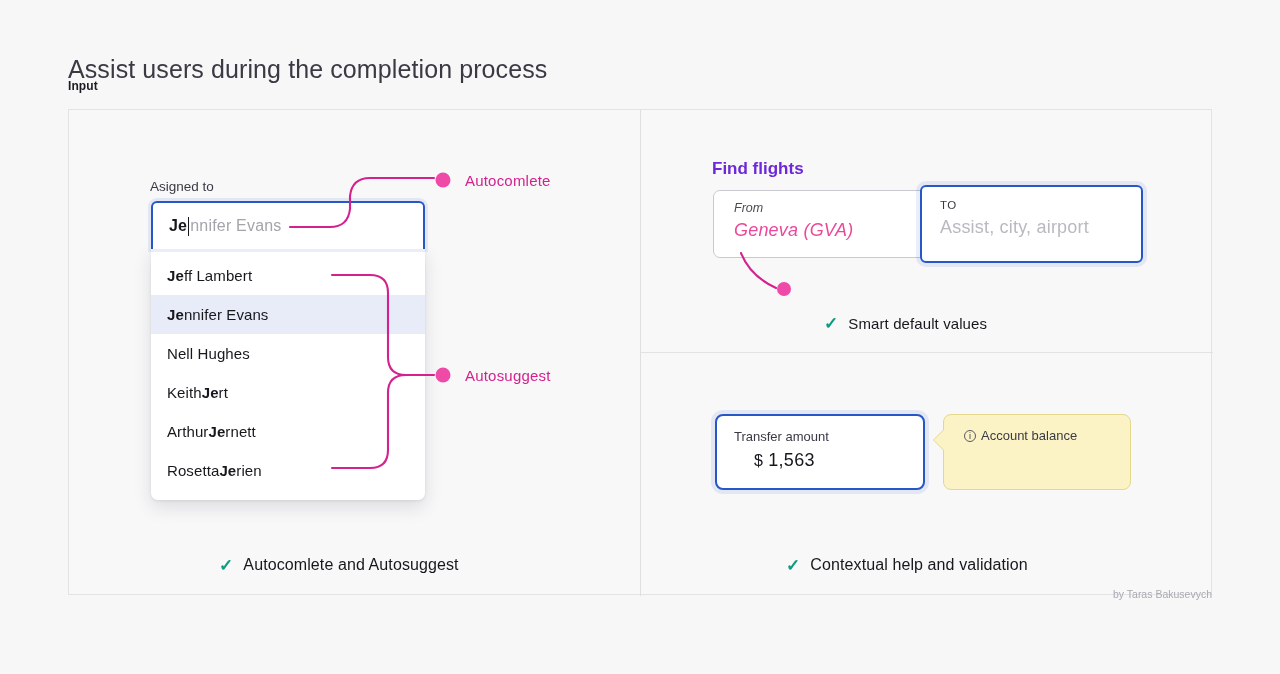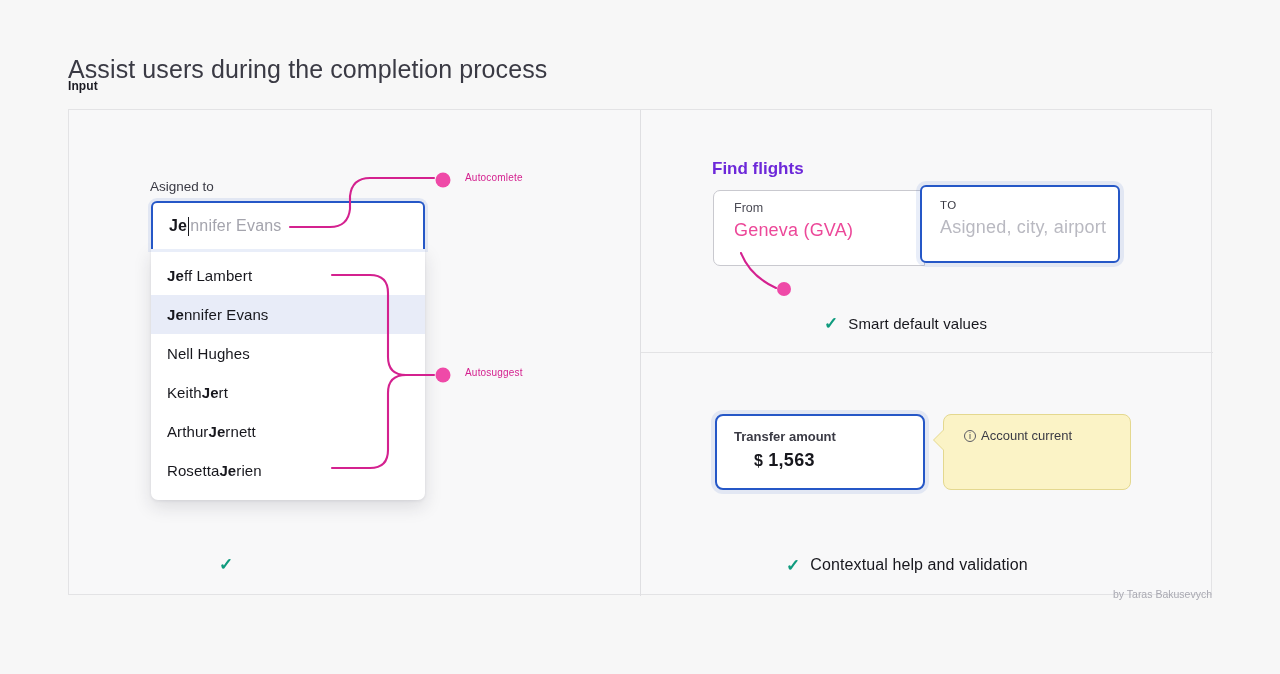--- a/index.html
+++ b/index.html
@@ -86,49 +86,49 @@
   
   .ff-title {
     position: absolute; left: 712px; top: 159px;
     font-size: 17px; font-weight: bold; color: #6d28d9;
   }
   .ff-group {
     position: absolute; left: 713px; top: 190px;
     width: 420px; height: 68px;
   }
   .ff-from {
-    position: absolute; left: 0; top: 0; width: 212px; height: 76px;
+    position: absolute; left: 0; top: 0; width: 212px; height: 68px;
     background: #ffffff;
     border: 1px solid #c9c9cf;
     border-radius: 7px 0 0 7px;
     padding: 10px 0 16px 20px;
+    font-style: italic;
   }
   .ff-to {
-    position: absolute; left: 207px; top: -5px; width: 200px; height: 78px;
+    position: absolute; left: 207px; top: -5px; width: 223px; height: 78px;
     background: #ffffff;
     border: 2px solid #2557c7;
     border-radius: 6px;
     box-shadow: 0 0 0 4px rgba(37,87,199,.10);
     padding: 12px 0 0 18px;
   }
   .fld-lbl { font-size: 12.5px; color: #4b4b55; }
   .fld-lbl.caps { font-size: 11.5px; letter-spacing: .4px; color: #3a3a44; }
   .fld-val { margin-top: 5px; font-size: 18px; color: #ec4899; letter-spacing: .2px; }
   .fld-ph  { margin-top: 6px; font-size: 18px; color: #b9b9c1; letter-spacing: .2px; }
 
   
   .tr-box {
     position: absolute; left: 715px; top: 414px;
     width: 210px; height: 76px;
     background: #ffffff;
     border: 2px solid #2557c7;
     border-radius: 8px;
     box-shadow: 0 0 0 4px rgba(37,87,199,.10);
     padding: 13px 0 0 17px;
-    font-weight: bold;
   }
   .tr-lbl { font-size: 13px; color: #3a3a44; }
   .tr-val { margin-top: 6px; font-size: 18px; color: #17171d; letter-spacing: .3px; margin-left: 20px; }
   .tr-val .cur { font-size: 16px; margin-right: 5px; }
 
   .bal-box {
     position: absolute; left: 943px; top: 414px;
     width: 188px; height: 76px;
     background: #fbf3c6;
     border: 1px solid #e4d88f;
@@ -149,21 +149,21 @@
   .info-circle {
     display: inline-block; width: 12px; height: 12px;
     border: 1px solid #5a5a63; border-radius: 50%;
     font-size: 9px; line-height: 11px; text-align: center;
     color: #3a3a44; font-style: normal;
   }
 
   
   .anno {
     position: absolute;
-    font-size: 10px; color: #d4218f; letter-spacing: .2px;
+    font-size: 15px; color: #d4218f; letter-spacing: .2px;
     white-space: nowrap;
   }
   .anno-1 { left: 465px; top: 172px; }
   .anno-2 { left: 465px; top: 367px; }
   .anno-3 { left: 799px; top: 281px; font-size: 14.5px; }
 
   svg.lines {
     position: absolute; left: 0; top: 0; width: 1280px; height: 674px;
     pointer-events: none; z-index: 5;
   }
@@ -240,36 +240,36 @@
 
   <div class="ff-title">Find flights</div>
 
   <div class="ff-group">
     <div class="ff-from">
       <div class="fld-lbl">From</div>
       <div class="fld-val">Geneva (GVA)</div>
     </div>
     <div class="ff-to">
       <div class="fld-lbl caps">TO</div>
-      <div class="fld-ph">Asigned, city, airport</div>
+      <div class="fld-ph">Assist, city, airport</div>
     </div>
   </div>
 
   <div class="tr-box">
     <div class="tr-lbl">Transfer amount</div>
     <div class="tr-val">
       <span class="cur">$</span><span>1,563</span>
     </div>
   </div>
 
   <div class="bal-box">
     <div class="bal-arrow"></div>
     <div class="bal-lbl">
       <i class="info-circle">i</i>
-      <span>Account current</span>
+      <span>Account balance</span>
     </div>
   </div>
 
   <svg class="lines" viewBox="0 0 1280 674">
     <g fill="none" stroke="#d4218f" stroke-width="2.1" stroke-linecap="round">
 
       <path d="M 290 227 L 330 227 Q 348 227 350 209 L 350 196 Q 352 178 370 178 L 434 178"></path>
 
       <path d="M 332 275 L 370 275 Q 388 275 388 293 L 388 357 Q 388 375 406 375 L 434 375"></path>
       <path d="M 332 468 L 370 468 Q 388 468 388 450 L 388 393 Q 388 375 406 375"></path>
@@ -286,20 +286,21 @@
   <div class="anno anno-1">Autocomlete</div>
   <div class="anno anno-2">Autosuggest</div>
 
   <div class="cap cap-mid">
     <span class="tick">✓</span>
     <span>Smart default values</span>
   </div>
 
   <div class="cap cap-left">
     <span class="tick">✓</span>
+    <span>Autocomlete and Autosuggest</span>
   </div>
 
   <div class="cap cap-right">
     <span class="tick">✓</span>
     <span>Contextual help and validation</span>
   </div>
 
   <div class="credit">by Taras Bakusevych</div>
 </div>
 

